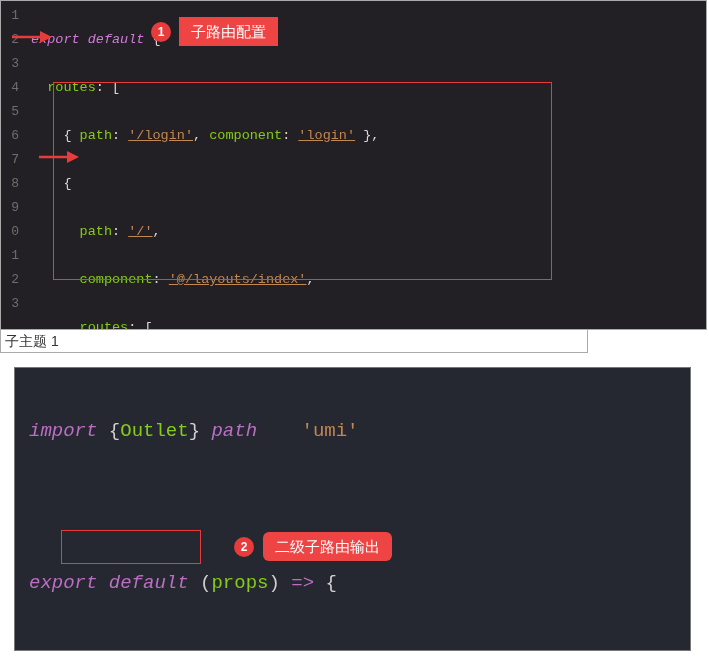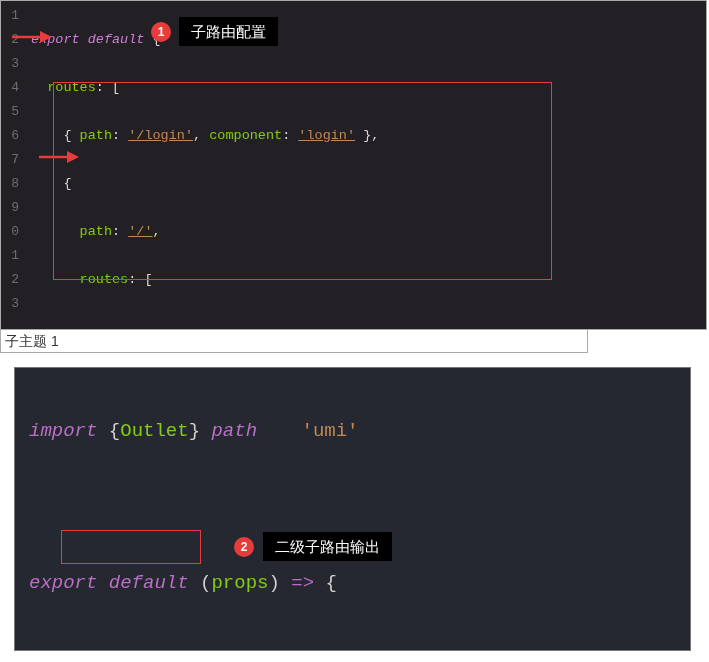--- a/index.html
+++ b/index.html
@@ -61,21 +61,21 @@
     position: absolute;
     width: 20px; height: 20px;
     border-radius: 50%;
     background: #e83b3b;
     color: #fff;
     font: bold 12px/20px sans-serif;
     text-align: center;
   }
   .label-box {
     position: absolute;
-    background: #000000;
+    background: #ef4444;
     color: #fff;
     font: 15px/1 "Microsoft YaHei", sans-serif;
     padding: 7px 12px;
   }
 
   
   .subtitle {
     width: 588px;
     border-left: 1px solid #aaa;
     border-right: 1px solid #aaa;
@@ -131,20 +131,21 @@
     <div>2</div>
     <div>3</div>
   </div>
 
   <div class="code-top">
 <div><span class="kw">export default </span><span class="p">{</span></div>
 <div>  <span class="id">routes</span><span class="p">: [</span></div>
 <div>    <span class="p">{ </span><span class="id">path</span><span class="p">: </span><span class="str">'/login'</span><span class="p">, </span><span class="id">component</span><span class="p">: </span><span class="str">'login'</span><span class="p"> },</span></div>
 <div>    <span class="p">{</span></div>
 <div>      <span class="id">path</span><span class="p">: </span><span class="str">'/'</span><span class="p">,</span></div>
+<div>      <span class="id">component</span><span class="p">: </span><span class="str">'@/layouts/index'</span><span class="p">,</span></div>
 <div>      <span class="id">routes</span><span class="p">: [</span></div>
 
 
 
 
 
 
   </div>
 
   <div class="red-box" style="left:52px; top:81px; width:497px; height:196px;"></div>
@@ -174,14 +175,14 @@
 <div>&nbsp;</div>
 <div><span class="b-kw">export default </span><span class="b-p">(</span><span class="b-id">props</span><span class="b-p">) </span><span class="b-ar">=&gt; </span><span class="b-p">{</span></div>
 <div>  <span class="b-kw">return </span><span class="b-p">&lt;</span><span class="b-tag">div </span><span class="b-at">style</span><span class="b-p">=</span><span class="b-p">{{ </span><span class="b-id">padding</span><span class="b-p">: </span><span class="b-num">20</span><span class="b-p"> }}</span><span class="b-p">&gt;</span></div>
 
 
 
   </div>
 
   <div class="red-box" style="left:46px; top:162px; width:138px; height:32px;"></div>
   <div class="badge" style="left:219px; top:169px;">2</div>
-  <div class="label-box" style="left:248px; top:164px;">二级子路由输出</div>
+  <div class="label-box" style="left:248px; top:164px;border-radius:6px;">二级子路由输出</div>
 </div>
 
 </body></html>

